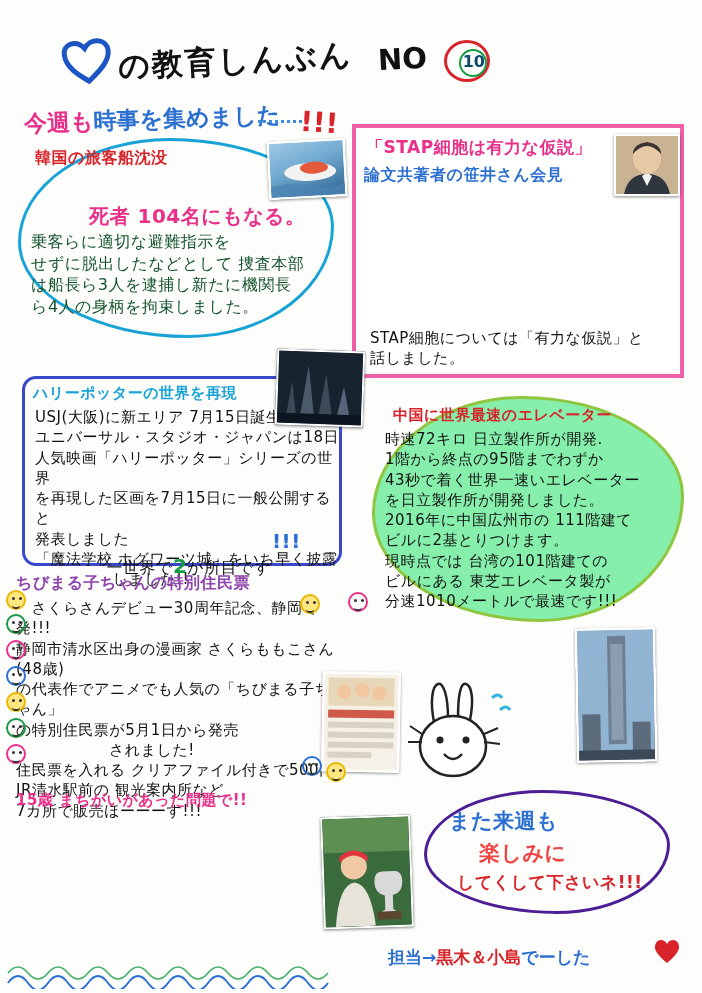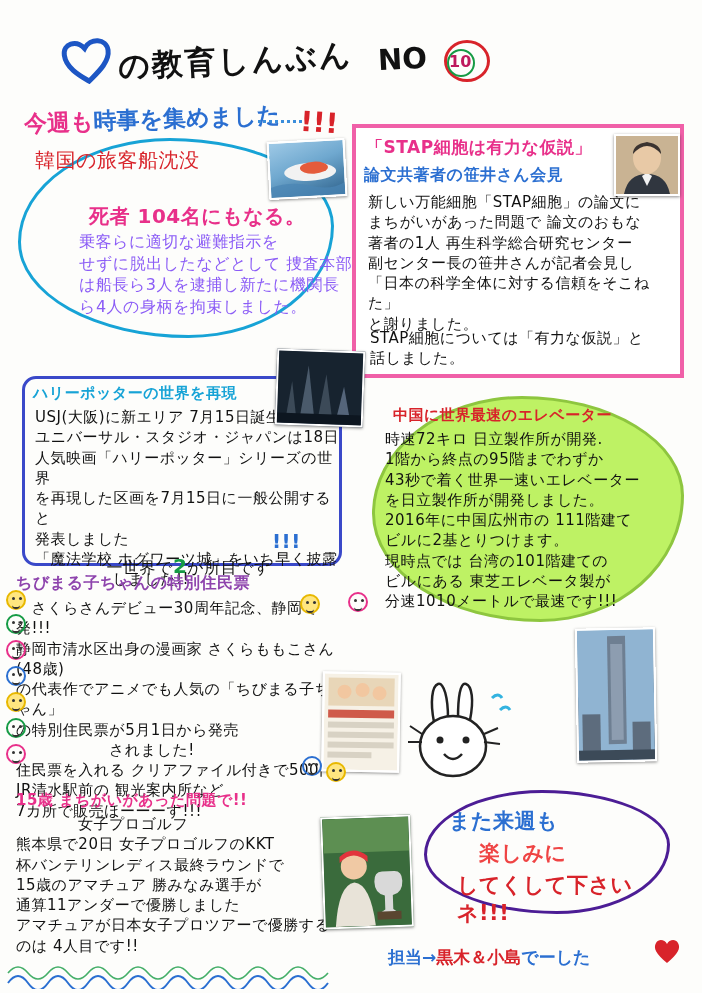--- a/index.html
+++ b/index.html
@@ -63,24 +63,24 @@
     transform: rotate(-3deg);
   }
   .title-circle {
     position: absolute;
     left: 396px;
     top: 6px;
     width: 40px;
     height: 36px;
     border: 3px solid #d8232a;
     border-radius: 50%;
-    color: #be185d;
+    color: #0c4a6e;
     font-size: 22px;
     font-weight: bold;
-    text-align: left;
+    text-align: right;
     line-height: 34px;
   }
   .title-circle .inner {
     display: inline-block;
     border: 2px solid #169b45;
     border-radius: 50%;
     width: 24px;
     height: 24px;
     line-height: 22px;
     font-size: 16px;
@@ -131,24 +131,24 @@
     border: 2px solid #ffffff;
     box-shadow: 0 1px 3px rgba(0,0,0,0.45);
     overflow: hidden;
   }
 
   
   #art-korea {
     left: 18px; top: 138px; width: 316px; height: 200px;
     border: 3px solid #17a3d6;
   }
-  #art-korea .t1 { left: 14px; top: 6px; font-size: 20px; color: #d8232a; font-weight: normal; }
+  #art-korea .t1 { left: 14px; top: 6px; font-size: 16px; color: #d8232a; font-weight: bold; }
   #art-korea .t2 { left: 104px; top: 34px; font-size: 17px; color: #2b6fd1; font-weight: bold;}
   #art-korea .t3 { left: 68px; top: 62px; font-size: 20px; color: #e8308a; font-weight: bold;}
-  #art-korea .body { left: 10px; top: 90px; width: 300px; font-size: 16px; color: #8b5cf6; margin-left: 48px; }
+  #art-korea .body { left: 10px; top: 90px; width: 300px; font-size: 16px; color: #14532d; }
 
   
   #art-stap {
     left: 352px; top: 124px; width: 332px; height: 254px;
     border: 4px solid #f060a8;
     background: #fff;
   }
   #art-stap .hd { left: 10px; top: 8px; font-size: 17px; color: #e8308a; font-weight: bold; }
   #art-stap .hd2 { left: 8px; top: 36px; font-size: 16px; color: #2b6fd1; font-weight: bold; }
   #art-stap .body { left: 12px; top: 64px; width: 310px; font-size: 15px; color: #111; }
@@ -162,21 +162,21 @@
   }
   #art-hp .hd { left: 8px; top: 4px; font-size: 15px; color: #17a3d6; font-weight: bold; }
   #art-hp .body { left: 10px; top: 28px; width: 304px; font-size: 15px; color: #111; }
   #art-hp .last { left: 48px; top: 152px; font-size: 16px; color: #111; }
   #art-hp .num { color: #169b45; font-size: 20px; font-weight: bold; }
 
   
   #art-elev {
     left: 372px; top: 396px; width: 312px; height: 226px;
     border: 3px solid #8ec63f;
-    background: #bef264;
+    background: #86efac;
   }
   #art-elev .hd { left: 18px; top: 6px; font-size: 15px; color: #d8232a; font-weight: bold; }
   #art-elev .body { left: 10px; top: 30px; width: 296px; font-size: 15px; color: #111; }
 
   
   #art-maruko {
     left: 10px; top: 572px; width: 330px; height: 230px;
   }
   #art-maruko .hd { left: 6px; top: 0px; font-size: 16px; color: #8e44ad; font-weight: bold; }
   #art-maruko .body { left: 6px; top: 26px; width: 322px; font-size: 15px; color: #111; }
@@ -188,21 +188,21 @@
   #art-golf .hd { left: 6px; top: 0px; font-size: 15px; color: #e8308a; font-weight: bold; }
   #art-golf .body { left: 6px; top: 24px; width: 320px; font-size: 15px; color: #111; }
 
   
   #closing {
     left: 424px; top: 790px; width: 246px; height: 124px;
     border: 3px solid #4c1d95;
   }
   #closing .l1 { left: 22px; top: 14px; font-size: 21px; color: #2b6fd1; font-weight: bold; }
   #closing .l2 { left: 52px; top: 46px; font-size: 21px; color: #ef4444; font-weight: bold; }
-  #closing .l3 { left: 30px; top: 78px; font-size: 21px; color: #d8232a; font-weight: bold; }
+  #closing .l3 { left: 30px; top: 78px; font-size: 17px; color: #d8232a; font-weight: bold; }
 
   
   #footer {
     position: absolute;
     left: 388px; top: 946px;
     font-size: 17px;
     color: #2b6fd1;
     font-weight: bold;
   }
   #footer .red { color: #d8232a; }
@@ -288,26 +288,20 @@
     <svg width="74" height="54" viewBox="0 0 74 54">
       <ellipse cx="40" cy="30" rx="26" ry="9" fill="#f2f2f2"></ellipse>
       <ellipse cx="44" cy="26" rx="14" ry="6" fill="#e45b3c"></ellipse>
       <path d="M0,44 Q20,38 40,44 T74,42 L74,54 L0,54 Z" fill="#4b86b4" opacity="0.75"></path>
     </svg>
   </div>
 
   <div class="bubble" id="art-stap">
     <div class="hw hd">「STAP細胞は有力な仮説」</div>
     <div class="hw hd2">論文共著者の笹井さん会見</div>
-    <div class="hw body">新しい万能細胞「STAP細胞」の論文に
-まちがいがあった問題で 論文のおもな
-著者の1人 再生科学総合研究センター
-副センター長の笹井さんが記者会見し
-「日本の科学全体に対する信頼をそこねた」
-と謝りました。</div>
     <div class="hw tail">STAP細胞については「有力な仮説」と
 話しました。</div>
   </div>
 
   <div class="photo" style="left:614px; top:134px; width:62px; height:58px; background:linear-gradient(180deg,#d8c9b4 0%,#b09878 100%);">
     <svg width="62" height="58" viewBox="0 0 62 58">
       <rect width="62" height="58" fill="#c9b393"></rect>
       <ellipse cx="31" cy="22" rx="14" ry="16" fill="#e8c9a6"></ellipse>
       <path d="M17,18 Q31,2 45,18 Q45,8 31,6 Q17,8 17,18 Z" fill="#3a3330"></path>
       <path d="M8,58 Q12,38 31,38 Q50,38 54,58 Z" fill="#30363f"></path>
@@ -387,27 +381,20 @@
       <rect x="4" y="36" width="66" height="8" fill="#cf5a4a"></rect>
       <rect x="4" y="48" width="66" height="6" fill="#d8d2c4"></rect>
       <rect x="4" y="58" width="66" height="6" fill="#d8d2c4"></rect>
       <rect x="4" y="68" width="66" height="6" fill="#d8d2c4"></rect>
       <rect x="4" y="78" width="44" height="6" fill="#d8d2c4"></rect>
     </svg>
   </div>
 
   <div id="art-golf" class="bubble">
     <div class="hw hd">15歳 まちがいがあった問題で!!</div>
-    <div class="hw body">　　　　女子プロゴルフ
-熊本県で20日 女子プロゴルフのKKT
-杯バンテリンレディス最終ラウンドで
-15歳のアマチュア 勝みなみ選手が
-通算11アンダーで優勝しました
-アマチュアが日本女子プロツアーで優勝する
-のは 4人目です!!</div>
   </div>
 
   <div class="photo" style="left:322px; top:816px; width:86px; height:108px; transform:rotate(-2deg); background:#2f5e35;">
     <svg width="86" height="108" viewBox="0 0 86 108">
       <rect width="86" height="108" fill="#3a6b3c"></rect>
       <rect x="0" y="0" width="86" height="34" fill="#5d8f52"></rect>
       <circle cx="30" cy="48" r="13" fill="#f0c9a4"></circle>
       <path d="M16,44 Q30,30 44,44 L44,38 Q30,26 16,38 Z" fill="#e2343c"></path>
       <path d="M10,108 Q14,66 30,64 Q46,66 50,108 Z" fill="#e8e3d8"></path>
       <path d="M58,54 q-8,0 -8,10 q0,12 10,14 l0,14 l-6,4 l20,0 l-6,-4 l0,-14 q10,-2 10,-14 q0,-10 -8,-10 z" fill="#d9d9d9"></path>

